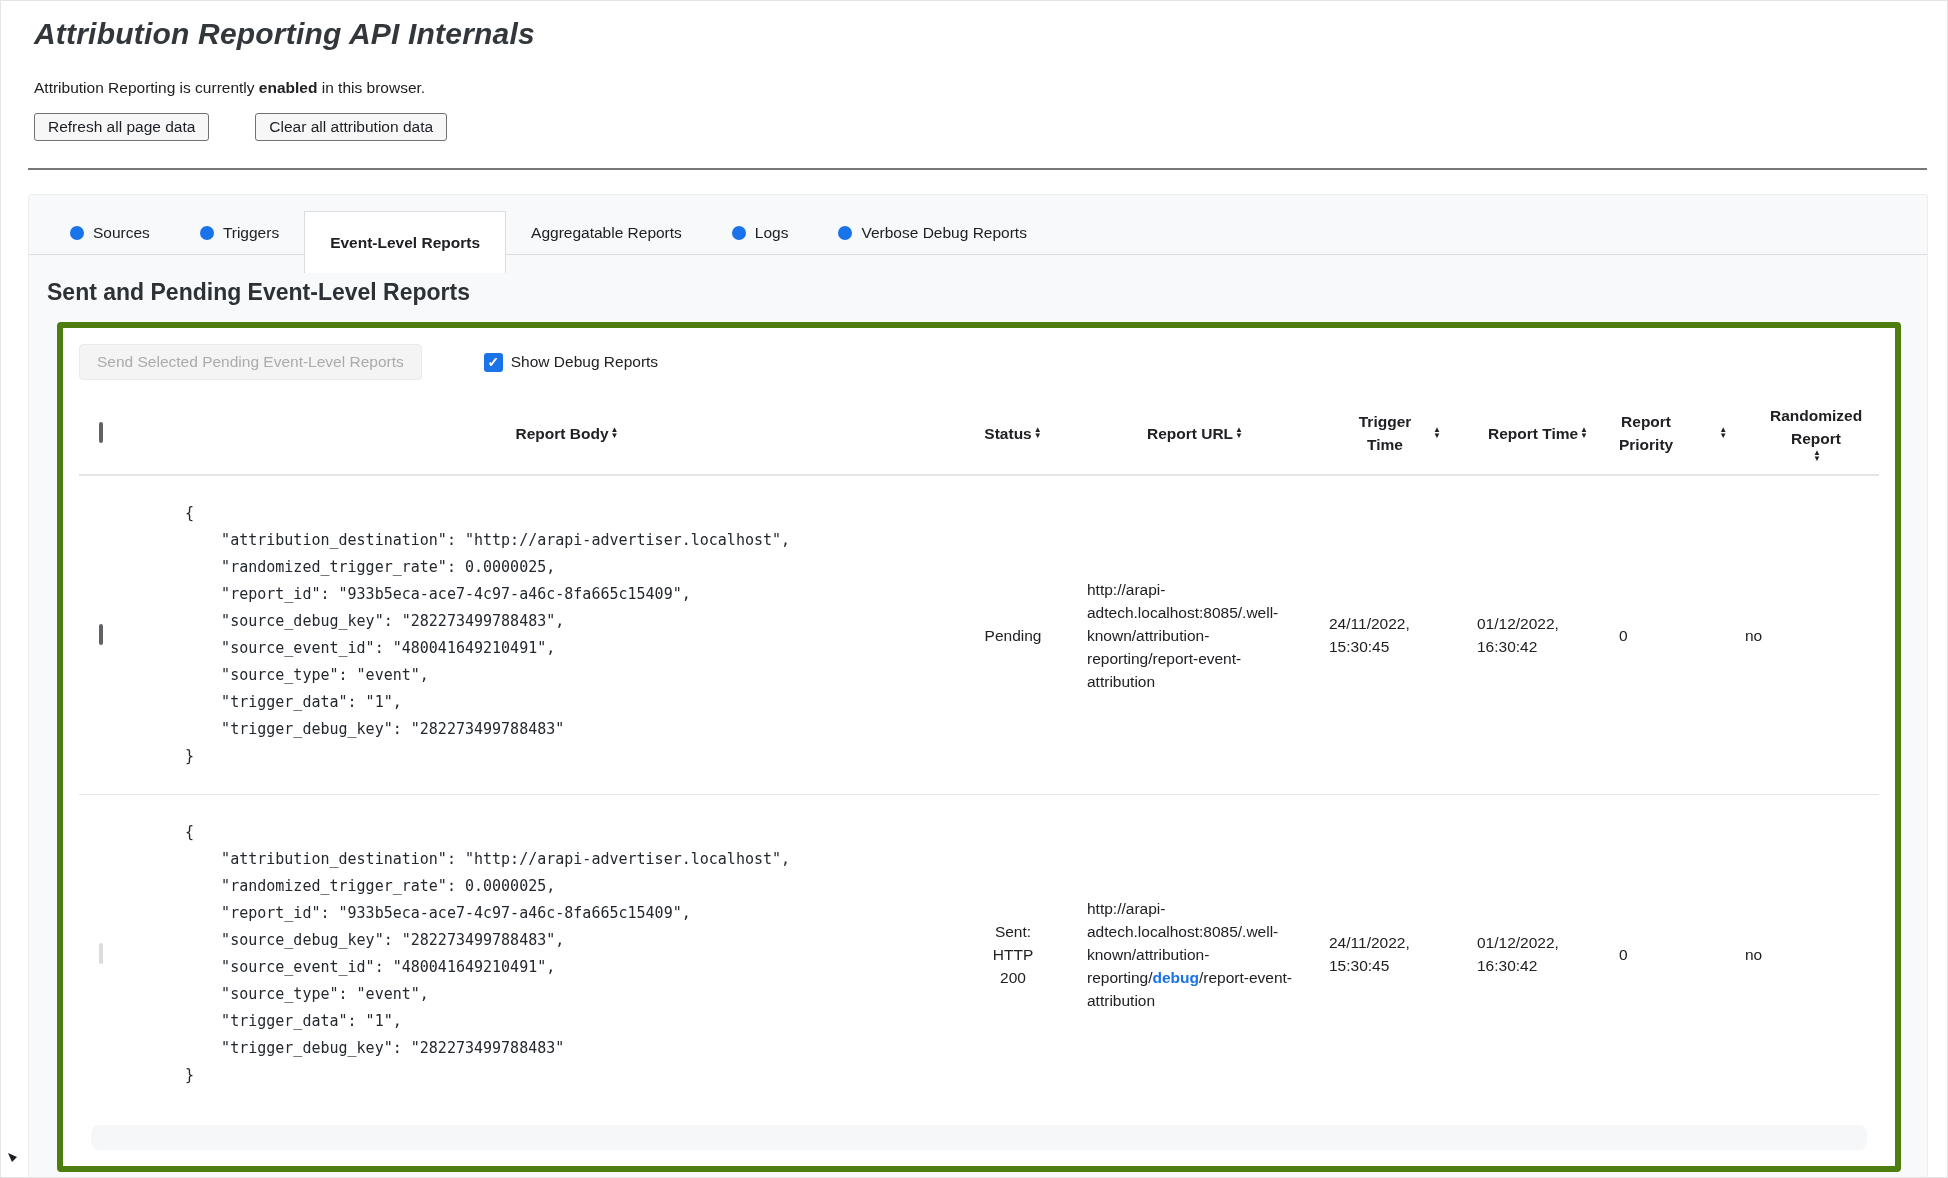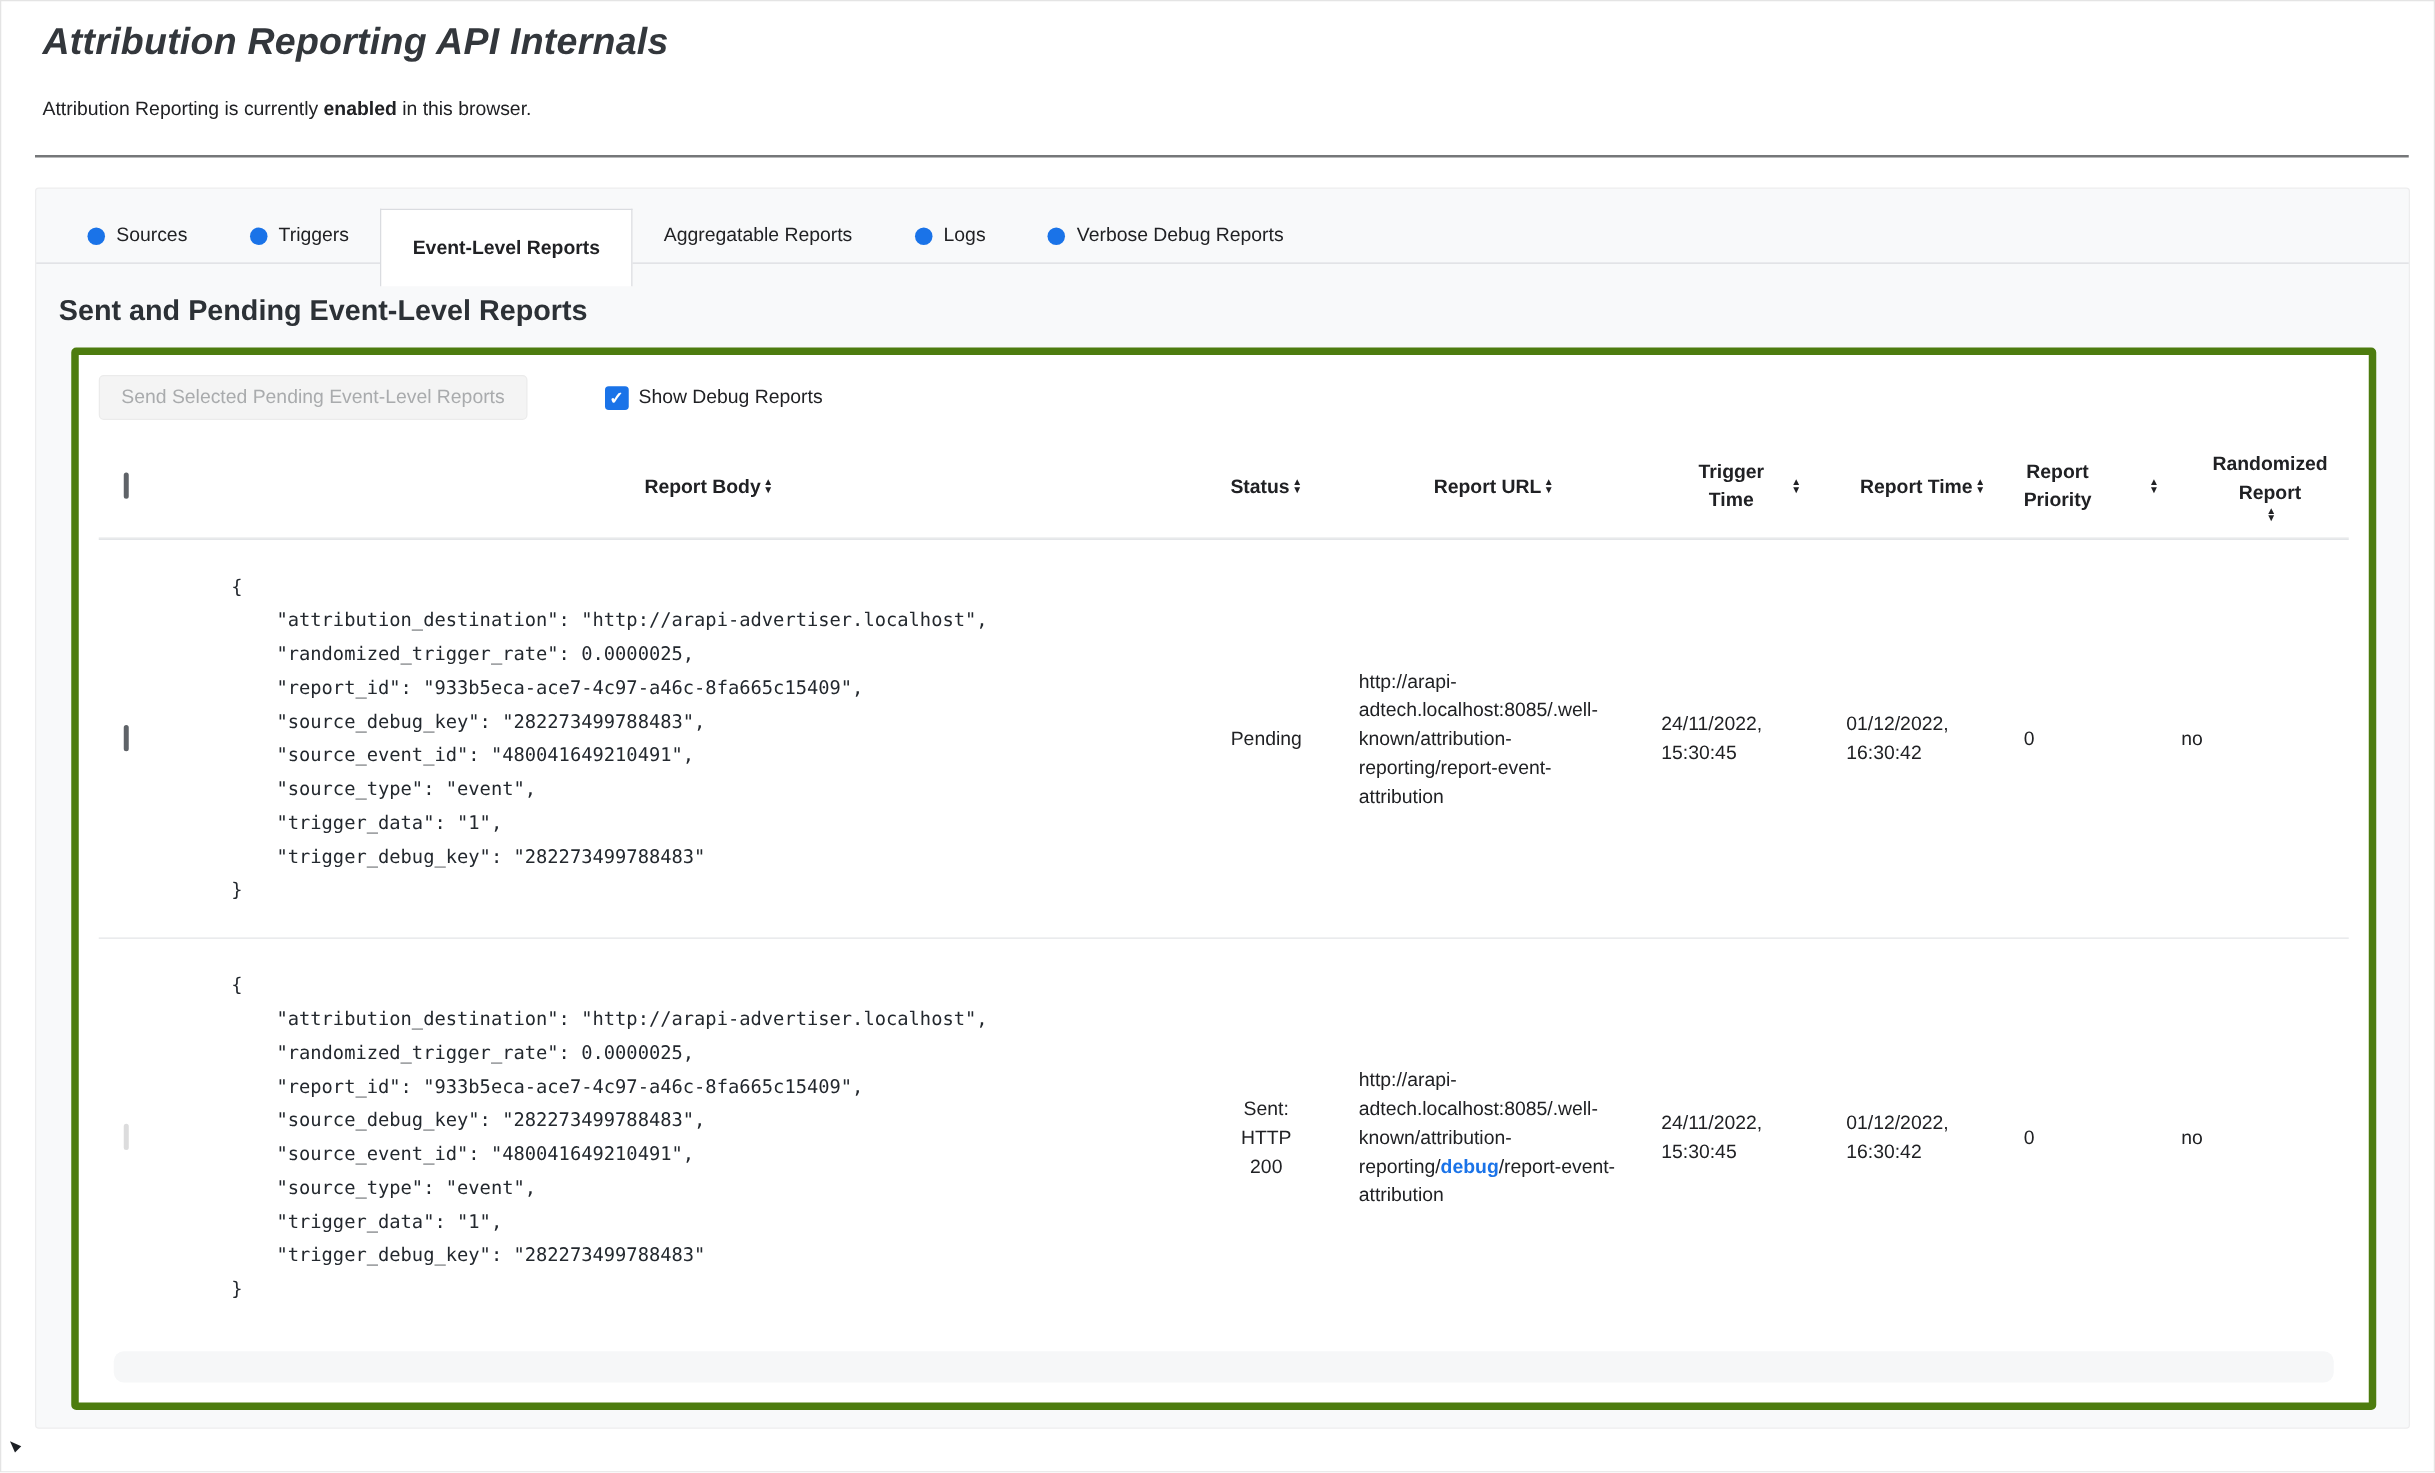--- a/index.html
+++ b/index.html
@@ -104,20 +104,24 @@
   .cursor { position:absolute; left:6px; top:1151px; width:12px; height:12px; }
 </style>
 </head>
 <body>
 
 <div class="page">
 
   <div class="hdr">
     <div class="page-title">Attribution Reporting API Internals</div>
     <div class="status-line"><span>Attribution Reporting is currently </span><b>enabled</b><span> in this browser.</span></div>
+    <div class="btn-row">
+      <button class="btn">Refresh all page data</button>
+      <button class="btn">Clear all attribution data</button>
+    </div>
   </div>
   <hr class="rule">
 
   <div class="wrapper">
 
     <div class="tabstrip">
       <div class="tab">
         <span class="dot"></span>
         <span>Sources</span>
       </div>

